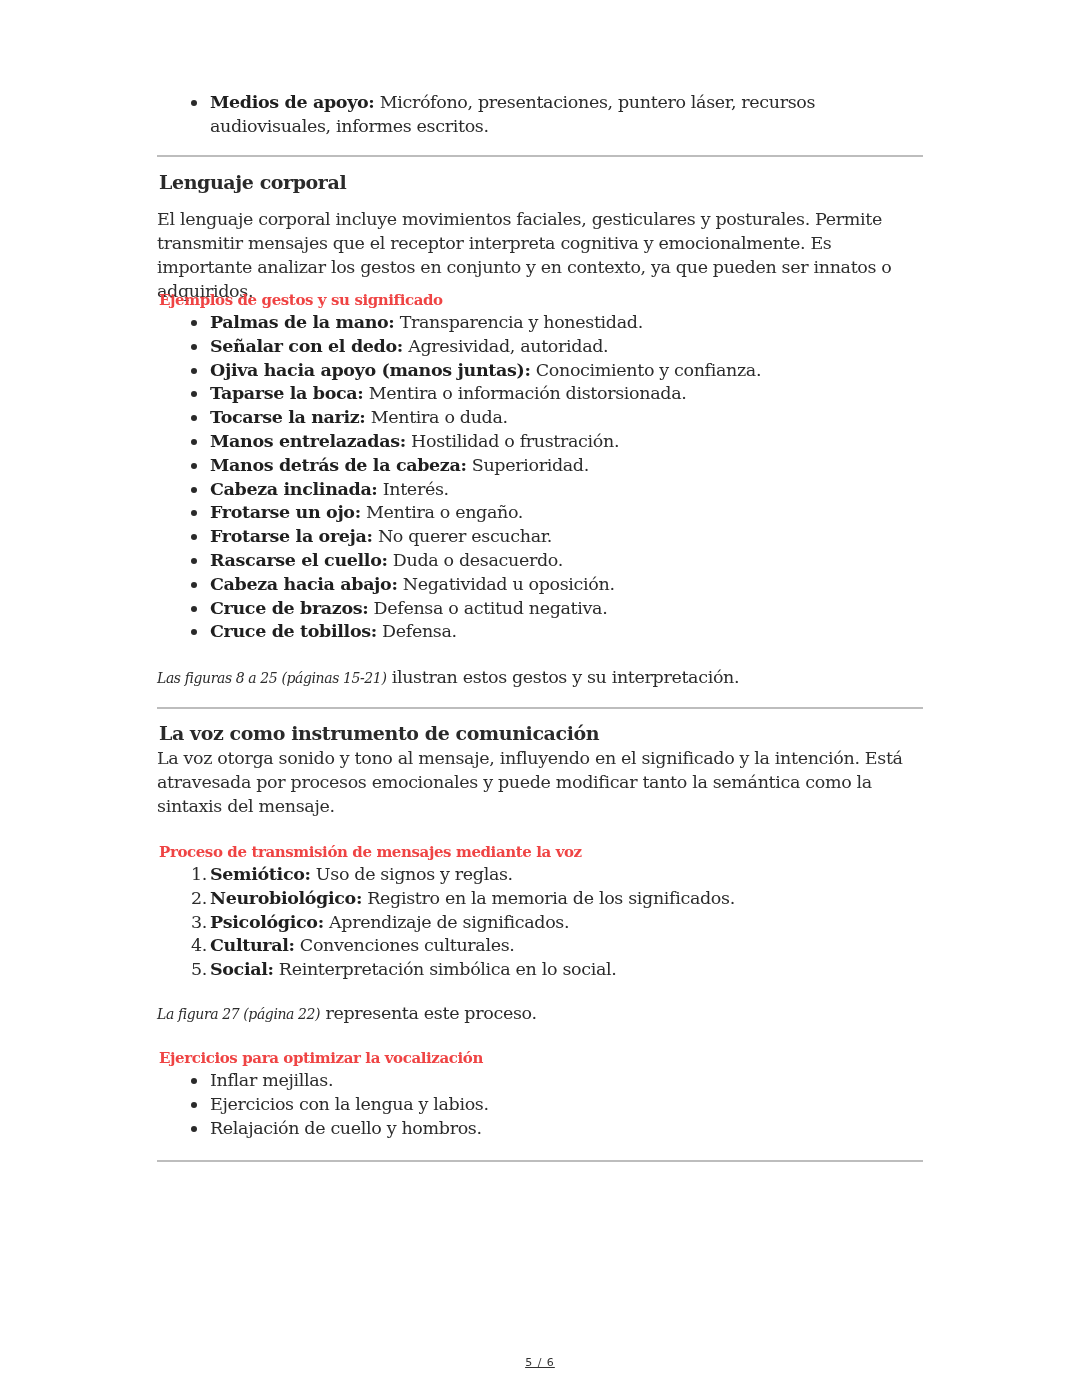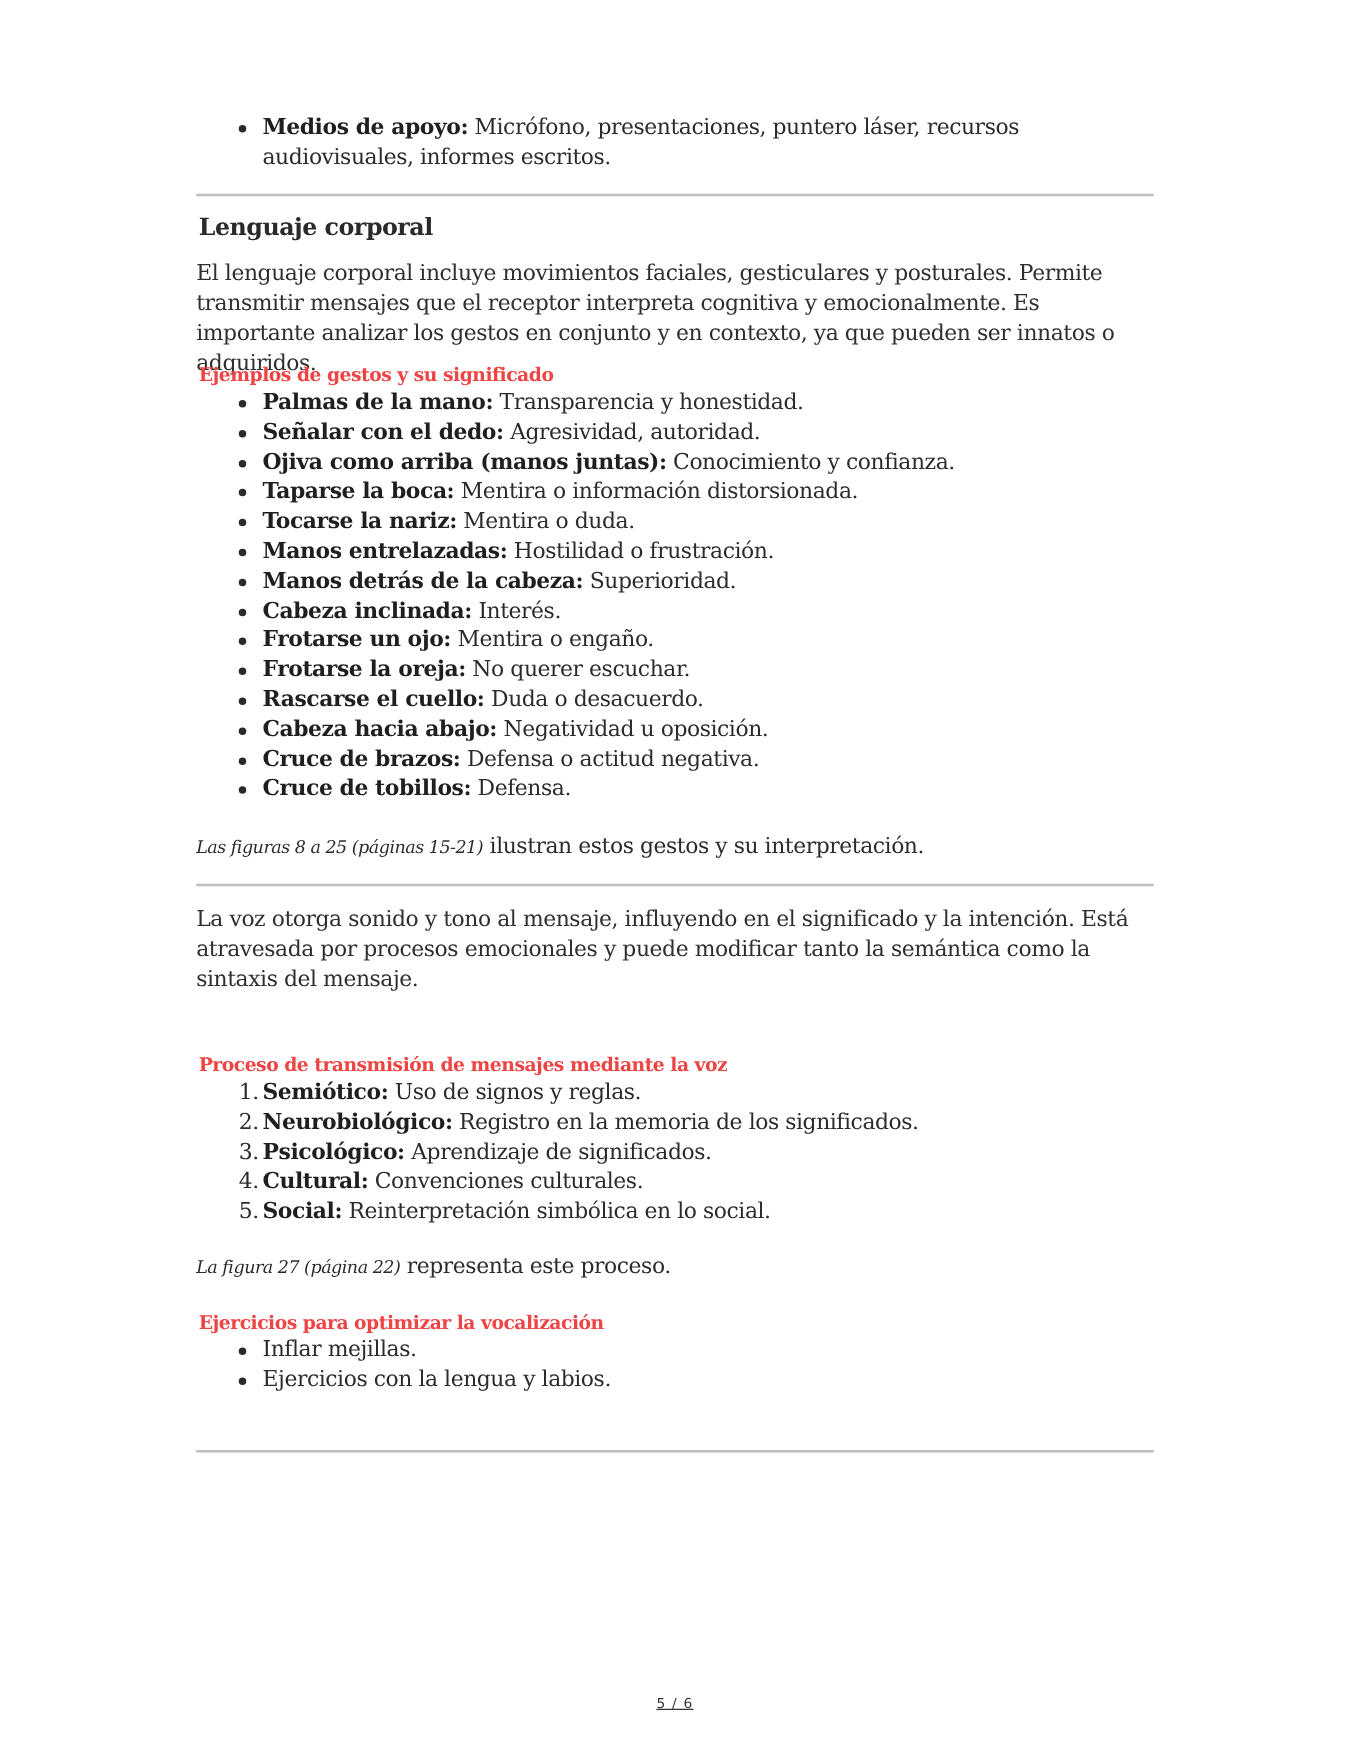--- a/index.html
+++ b/index.html
@@ -128,21 +128,21 @@
 <div class="page" style="top:171px;">
   <h2>Lenguaje corporal</h2>
   <div class="text" style="margin-top:14px; width:770px;">El lenguaje corporal incluye movimientos faciales, gesticulares y posturales. Permite transmitir mensajes que el receptor interpreta cognitiva y emocionalmente. Es importante analizar los gestos en conjunto y en contexto, ya que pueden ser innatos o adquiridos.</div>
 </div>
 
 <div class="page" style="top:291px;">
   <h3>Ejemplos de gestos y su significado</h3>
   <ul class="bullet-list" style="margin-top:2px;">
     <li><span class="bullet"></span><b>Palmas de la mano:</b> <span>Transparencia y honestidad.</span></li>
     <li><span class="bullet"></span><b>Señalar con el dedo:</b> <span>Agresividad, autoridad.</span></li>
-    <li><span class="bullet"></span><b>Ojiva como arriba (manos juntas):</b> <span>Conocimiento y confianza.</span></li>
+    <li><span class="bullet"></span><b>Ojiva hacia apoyo (manos juntas):</b> <span>Conocimiento y confianza.</span></li>
     <li><span class="bullet"></span><b>Taparse la boca:</b> <span>Mentira o información distorsionada.</span></li>
     <li><span class="bullet"></span><b>Tocarse la nariz:</b> <span>Mentira o duda.</span></li>
     <li><span class="bullet"></span><b>Manos entrelazadas:</b> <span>Hostilidad o frustración.</span></li>
     <li><span class="bullet"></span><b>Manos detrás de la cabeza:</b> <span>Superioridad.</span></li>
     <li><span class="bullet"></span><b>Cabeza inclinada:</b> <span>Interés.</span></li>
     <li><span class="bullet"></span><b>Frotarse un ojo:</b> <span>Mentira o engaño.</span></li>
     <li><span class="bullet"></span><b>Frotarse la oreja:</b> <span>No querer escuchar.</span></li>
     <li><span class="bullet"></span><b>Rascarse el cuello:</b> <span>Duda o desacuerdo.</span></li>
     <li><span class="bullet"></span><b>Cabeza hacia abajo:</b> <span>Negatividad u oposición.</span></li>
     <li><span class="bullet"></span><b>Cruce de brazos:</b> <span>Defensa o actitud negativa.</span></li>
@@ -150,20 +150,21 @@
   </ul>
 </div>
 
 <div class="page caption" style="top:667px;">
   <i>Las figuras 8 a 25 (páginas 15-21)</i><span> ilustran estos gestos y su interpretación.</span>
 </div>
 
 <div class="rule" style="top:707px;"></div>
 
 <div class="page" style="top:722px;">
+  <h2>La voz como instrumento de comunicación</h2>
   <div class="text" style="margin-top:2px; width:750px;">La voz otorga sonido y tono al mensaje, influyendo en el significado y la intención. Está atravesada por procesos emocionales y puede modificar tanto la semántica como la sintaxis del mensaje.</div>
 </div>
 
 <div class="page" style="top:843px;">
   <h3>Proceso de transmisión de mensajes mediante la voz</h3>
   <ol class="num-list" style="margin-top:2px;">
     <li><span class="num">1.</span><b>Semiótico:</b> <span>Uso de signos y reglas.</span></li>
     <li><span class="num">2.</span><b>Neurobiológico:</b> <span>Registro en la memoria de los significados.</span></li>
     <li><span class="num">3.</span><b>Psicológico:</b> <span>Aprendizaje de significados.</span></li>
     <li><span class="num">4.</span><b>Cultural:</b> <span>Convenciones culturales.</span></li>
@@ -173,18 +174,19 @@
 
 <div class="page caption" style="top:1003px;">
   <i>La figura 27 (página 22)</i><span> representa este proceso.</span>
 </div>
 
 <div class="page" style="top:1049px;">
   <h3>Ejercicios para optimizar la vocalización</h3>
   <ul class="bullet-list" style="margin-top:2px;">
     <li><span class="bullet"></span><span>Inflar mejillas.</span></li>
     <li><span class="bullet"></span><span>Ejercicios con la lengua y labios.</span></li>
+    <li><span class="bullet"></span><span>Relajación de cuello y hombros.</span></li>
   </ul>
 </div>
 
 <div class="rule" style="top:1160px;"></div>
 
 <div class="footer">5 / 6</div>
 
 </body></html>

